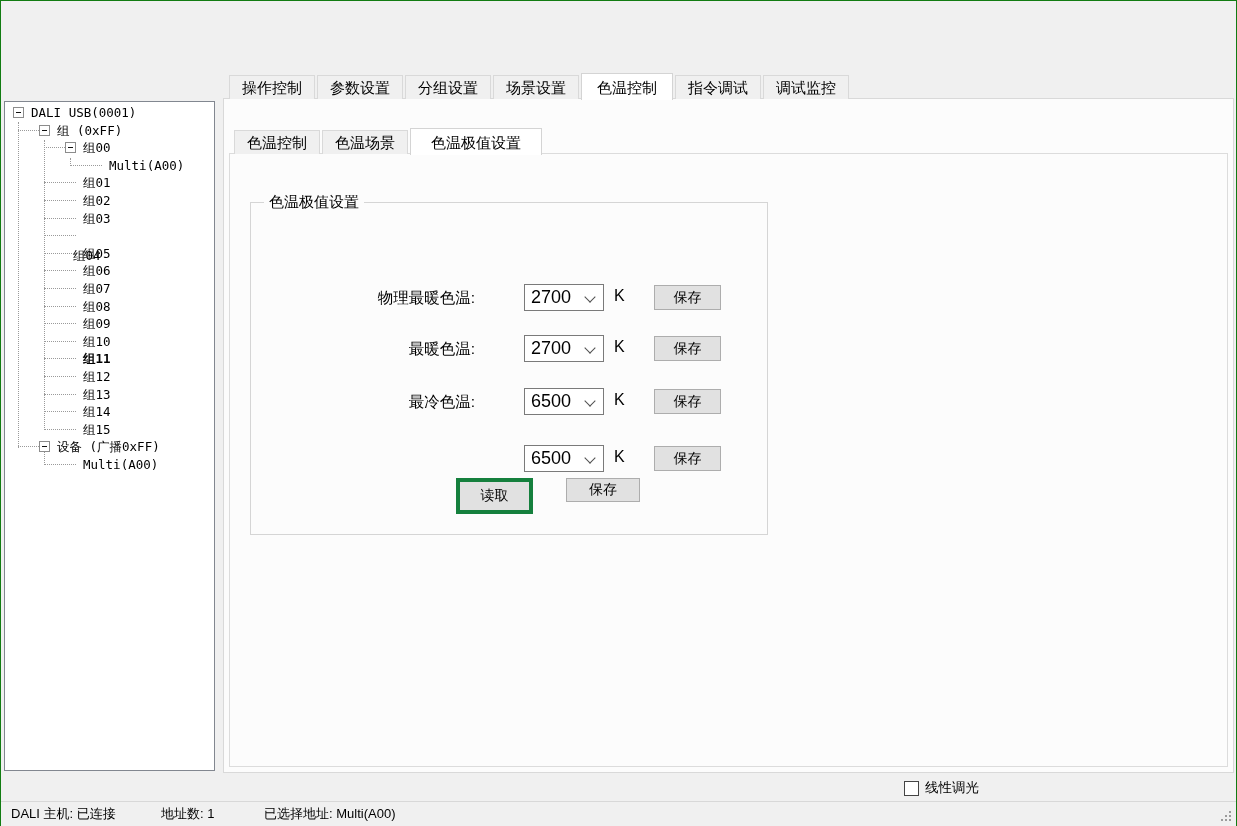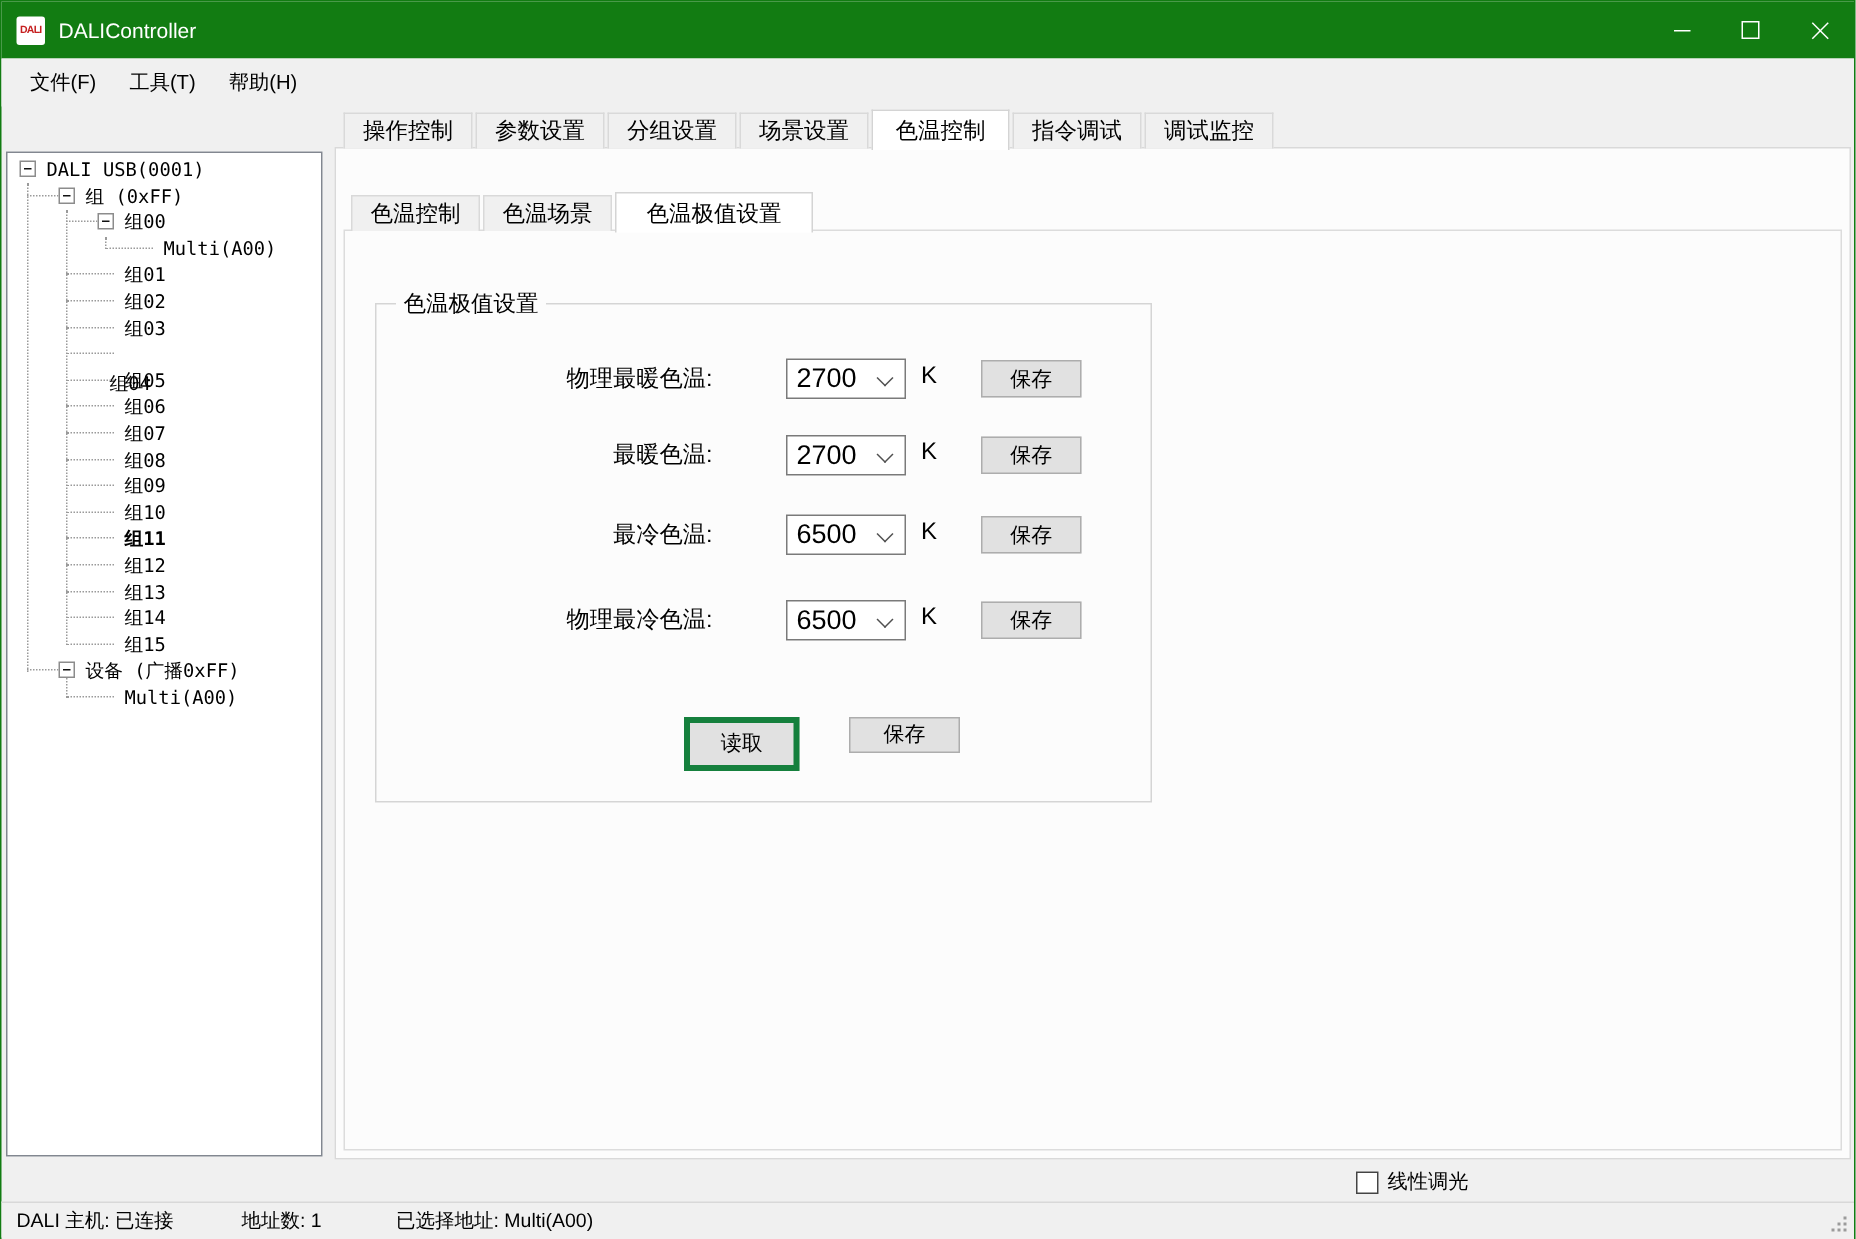--- a/index.html
+++ b/index.html
@@ -41,21 +41,21 @@
   .tree-guide{position:absolute;width:0;border-left:1px dotted #9a9a9a;}
   .tree-row{position:absolute;left:0;width:100%;height:18px;}
   .stub{position:absolute;top:8px;height:0;border-top:1px dotted #9a9a9a;}
   .ebox{position:absolute;top:3px;width:11px;height:11px;box-sizing:border-box;border:1px solid #8c8c8c;background:#ffffff;z-index:2;}
   .minus{position:absolute;left:2px;top:4px;width:5px;height:1px;background:#111;}
   .tlabel{position:absolute;top:1px;font-size:12.5px;line-height:16px;color:#000;white-space:nowrap;}
 
   
   .groupbox{position:absolute;left:20px;top:48px;width:518px;height:333px;border:1px solid #d5d5d5;box-sizing:border-box;}
   .groupbox-title{position:absolute;left:13px;top:-10px;background:#fcfcfc;padding:0 5px;font-size:15px;color:#000;}
-  .form-row{position:absolute;left:0;width:100%;height:27px;}
+  .form-row{position:absolute;left:0;width:100%;height:27px;margin-top:45px;}
   .fr-label{position:absolute;left:0;top:0;width:224px;text-align:right;font-size:15.5px;line-height:27px;color:#000;}
   .combo{position:absolute;left:273px;top:0;width:80px;height:27px;background:#ffffff;border:1px solid #7a7a7a;box-sizing:border-box;}
   .cval{position:absolute;left:6px;top:0;font-size:18px;line-height:25px;color:#000;}
   .chev{position:absolute;right:9px;top:8px;width:7px;height:7px;border-right:1.5px solid #505050;border-bottom:1.5px solid #505050;transform:rotate(45deg);}
   .unit{position:absolute;left:363px;top:3px;font-size:16px;color:#000;}
   .btn{font-family:"Liberation Sans",sans-serif;font-size:14px;color:#000;background:#e1e1e1;border:1px solid #adadad;box-sizing:border-box;padding:0;}
   .rsave{position:absolute;left:403px;top:1px;width:67px;height:25px;}
   .read-btn{position:absolute;left:205px;top:275px;width:77px;height:36px;border:4px solid #15803d;}
   .save-btn-bottom{position:absolute;left:315px;top:275px;width:74px;height:24px;}
 
@@ -69,44 +69,21 @@
   .st-addr{left:160px;}
   .st-sel{left:263px;}
   .grip{position:absolute;right:4px;bottom:4px;width:11px;height:11px;}
   .grip::before{content:"";position:absolute;left:0;top:0;width:2px;height:2px;background:transparent;box-shadow:8px 0 #9b9b9b,4px 4px #9b9b9b,8px 4px #9b9b9b,0 8px #9b9b9b,4px 8px #9b9b9b,8px 8px #9b9b9b;}
 </style>
 </head>
 <body>
 
 <div class="window">
 
-  <div class="titlebar">
-    <div class="app-icon">
-        <span>DALI</span>
-      </div>
-    <div class="title-text">DALIController</div>
-    <div class="win-btns">
-      <div class="wbtn">
-          <span class="glyph-min"></span>
-        </div>
-      <div class="wbtn">
-          <span class="glyph-max"></span>
-        </div>
-      <div class="wbtn">
-          <span class="glyph-x"></span>
-        </div>
-    </div>
-  </div>
-
-  <div class="menubar">
-
-  <div class="menu-item">文件(F)</div>
-      <div class="menu-item">工具(T)</div>
-      <div class="menu-item">帮助(H)</div>
-    </div>
+
 
   <div class="main-pane"></div>
 
   <div class="tabstrip main-tabs">
 
   <div class="tab">操作控制</div>
       <div class="tab">参数设置</div>
       <div class="tab">分组设置</div>
       <div class="tab">场景设置</div>
       <div class="tab selected">色温控制</div>
@@ -243,21 +220,20 @@
           <div class="form-row" style="top: 140px;">
             <div class="fr-label">最冷色温:</div>
             <div class="combo">
               <span class="cval">6500</span>
               <span class="chev"></span>
             </div>
             <span class="unit">K</span>
             <button class="btn rsave">保存</button>
           </div>
           <div class="form-row" style="top: 197px;">
-            <div class="fr-label">物理最冷色温:</div>
             <div class="combo">
               <span class="cval">6500</span>
               <span class="chev"></span>
             </div>
             <span class="unit">K</span>
             <button class="btn rsave">保存</button>
           </div>
         </div>
       <button class="btn read-btn">读取</button>
       <button class="btn save-btn-bottom">保存</button>

